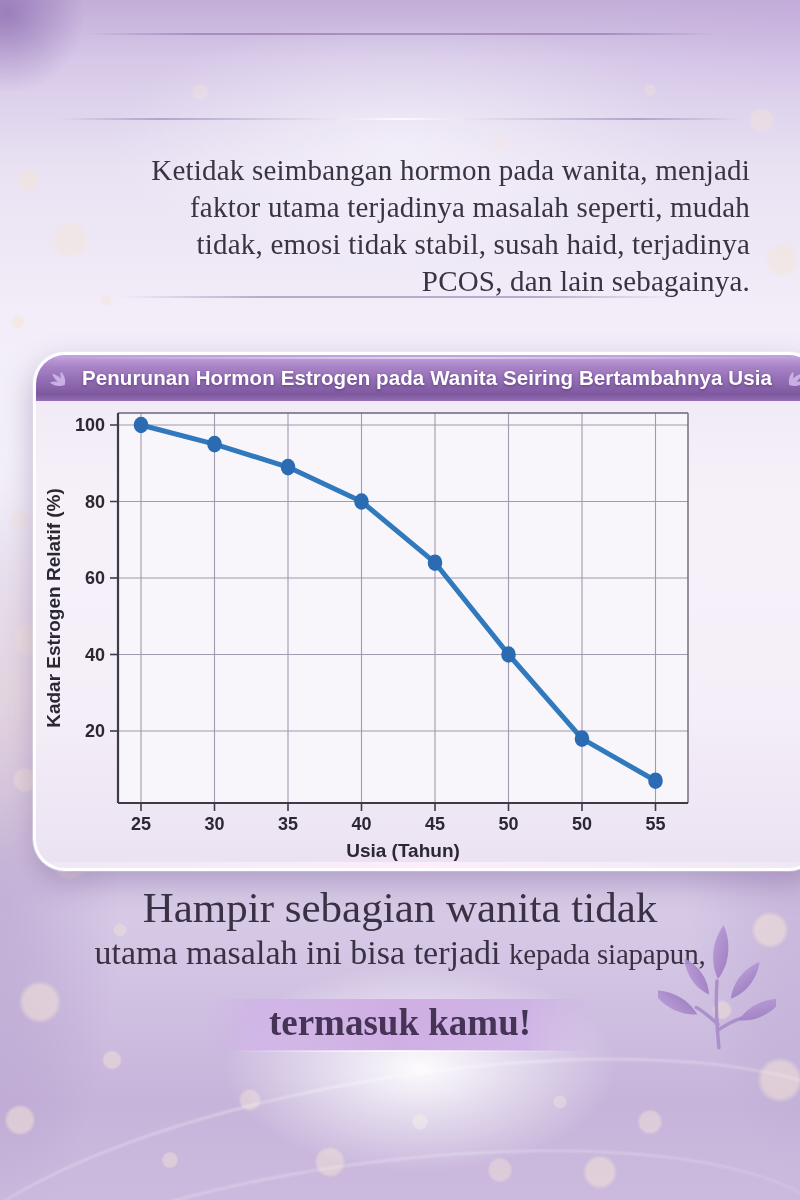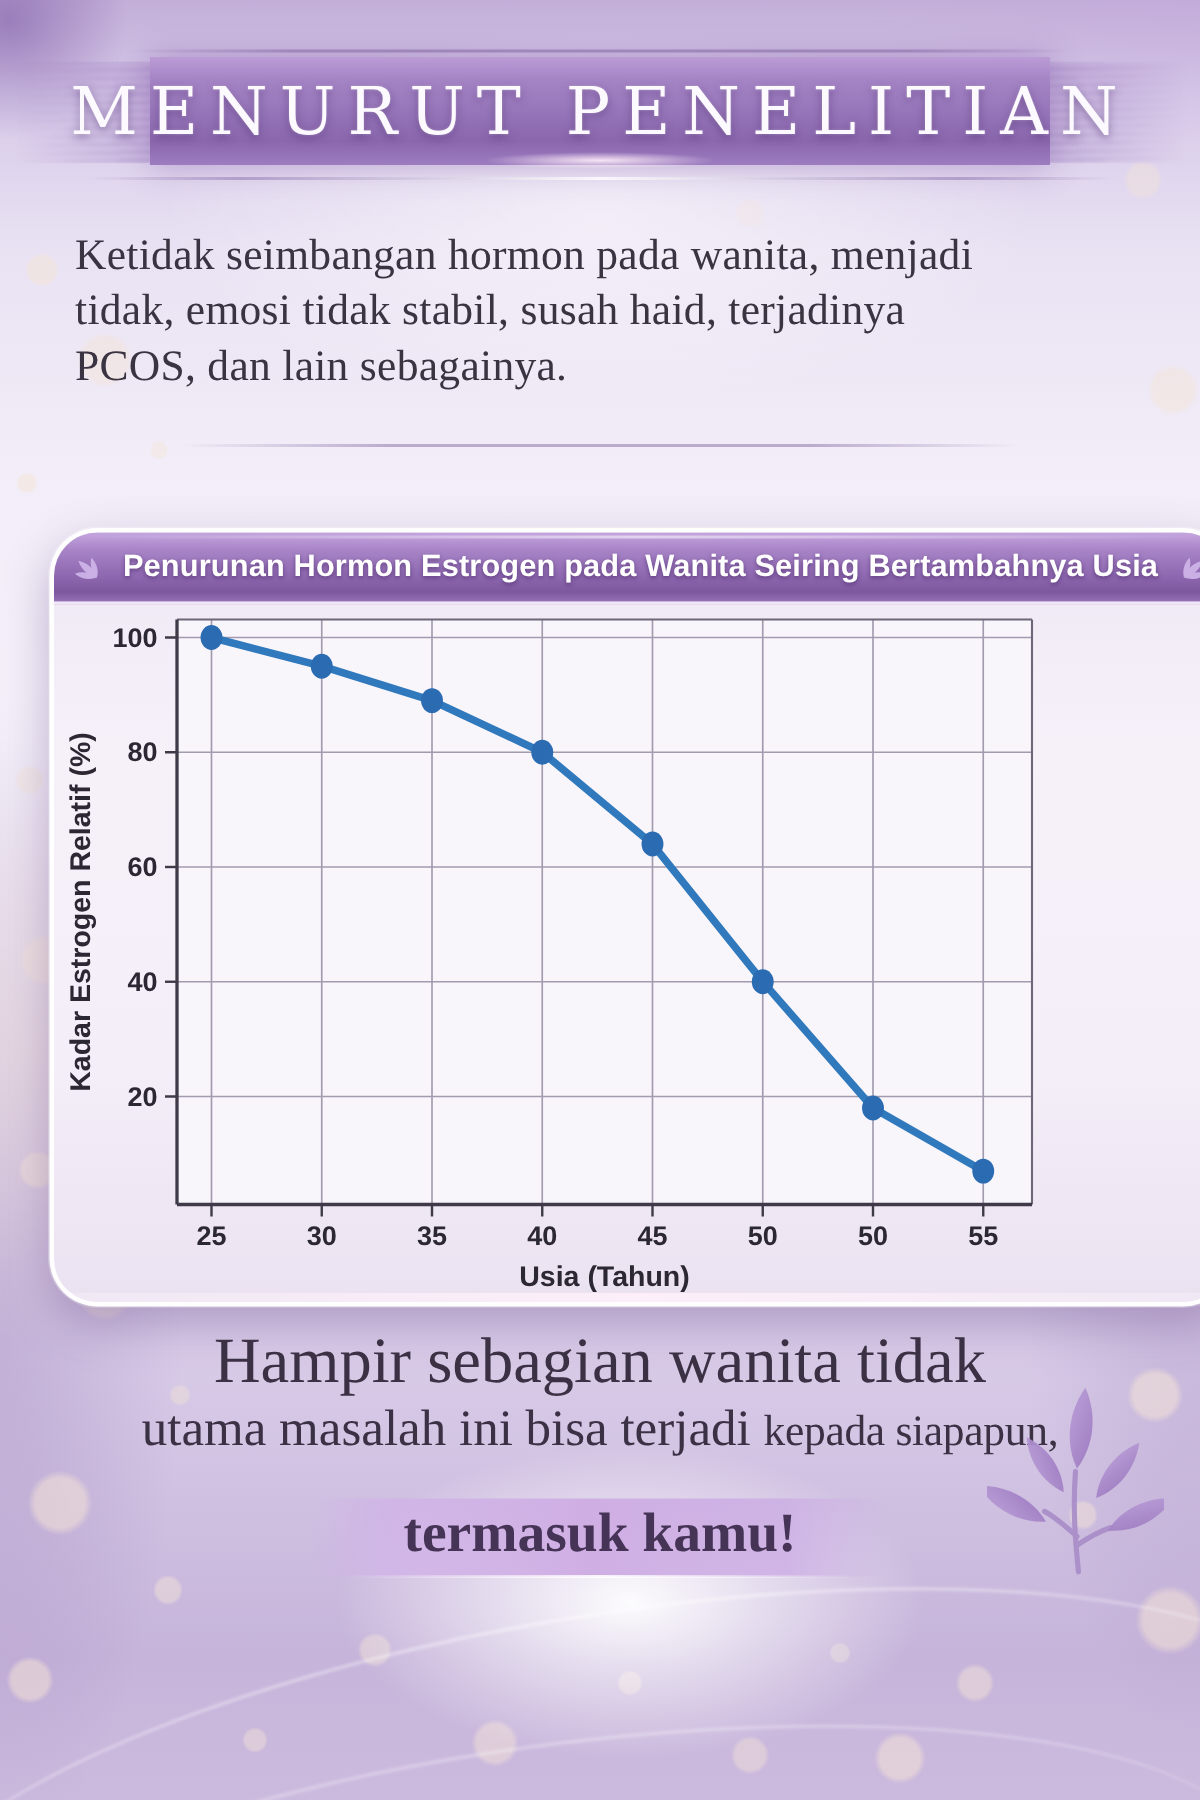--- a/index.html
+++ b/index.html
@@ -73,21 +73,21 @@
     background:repeating-linear-gradient(179deg,rgba(148,113,184,.95) 0 3px,rgba(172,142,205,.35) 3px 5px,rgba(148,113,184,.85) 5px 9px,rgba(160,128,196,.3) 9px 11px);
     filter:blur(1.4px);}
   .brush-end.left{left:-26px;-webkit-mask-image:linear-gradient(to left,#000 10%,transparent 96%);mask-image:linear-gradient(to left,#000 10%,transparent 96%);}
   .brush-end.right{right:-26px;-webkit-mask-image:linear-gradient(to right,#000 10%,transparent 96%);mask-image:linear-gradient(to right,#000 10%,transparent 96%);}
   .brush-flare{position:absolute;left:50%;bottom:-8px;width:220px;height:22px;transform:translateX(-50%);
     background:radial-gradient(ellipse 110px 8px at center,rgba(255,240,250,.9),transparent 70%);}
   .page-title{position:absolute;inset:0;display:flex;align-items:center;justify-content:center;margin:0;
     font-family:"DejaVu Serif",serif;font-weight:500;font-size:44px;letter-spacing:8px;color:#fdfaff;
     text-shadow:0 2px 6px rgba(70,40,105,.5),0 0 2px rgba(255,255,255,.35);}
   
-  .intro{position:absolute;top:152px;left:50px;right:50px;margin:0;text-align:left;
+  .intro{position:absolute;top:152px;left:50px;right:50px;margin:0;text-align:right;
     font-size:29px;line-height:37px;color:#3a3342;letter-spacing:.2px;}
   .intro span{display:block;}
   .divider{position:absolute;top:296px;left:120px;right:120px;height:2px;
     background:linear-gradient(90deg,transparent,rgba(168,150,190,.75) 25%,rgba(168,150,190,.75) 75%,transparent);}
   
   .chart-card{position:absolute;top:352px;left:33px;width:788px;height:519px;box-sizing:border-box;
     border-radius:32px;border:3px solid rgba(255,255,255,.95);overflow:hidden;
     background:linear-gradient(180deg,#efe8f5,#f6f1f9 30%,#f4eef8 70%,#ebe2f1);
     box-shadow:0 12px 30px rgba(104,74,140,.38),0 0 0 1px rgba(255,255,255,.5);}
   .chart-card::after{content:"";position:absolute;left:0;right:0;bottom:0;height:6px;
@@ -121,31 +121,25 @@
 </head>
 <body>
 
 <div class="page">
   <div class="vignette"></div>
   <div class="bokeh"></div>
   <div class="swoosh s1"></div>
   <div class="swoosh s2"></div>
 
   <div class="line-thin line-top"></div>
-  <div class="brush">
-    <div class="brush-end left"></div>
-    <div class="brush-end right"></div>
-    <div class="brush-core"></div>
-    <h1 class="page-title">MENURUT PENELITIAN</h1>
-    <div class="brush-flare"></div>
-  </div>
   <div class="line-thin line-bottom"></div>
 
   <p class="intro">
     <span>Ketidak seimbangan hormon pada wanita, menjadi</span>
+    <span>faktor utama terjadinya masalah seperti, mudah</span>
     <span>tidak, emosi tidak stabil, susah haid, terjadinya</span>
     <span>PCOS, dan lain sebagainya.</span>
   </p>
   <div class="divider"></div>
 
   <div class="chart-card">
     <div class="chart-header">
       <svg class="ornament" width="30" height="20" viewBox="0 0 34 22">
         <g fill="#cdb4e6" opacity=".95">
           <path d="M0 0 C-3.5 -6 -3.5 -13 0 -19 C3.5 -13 3.5 -6 0 0 Z" transform="translate(28 19) rotate(-80) scale(.9)"></path>

